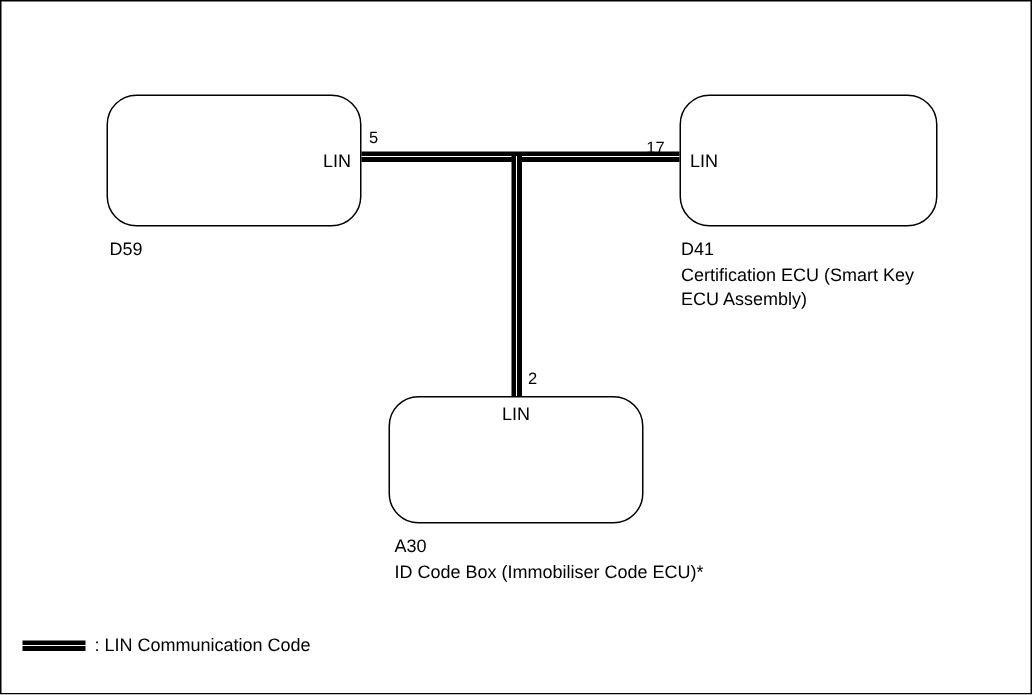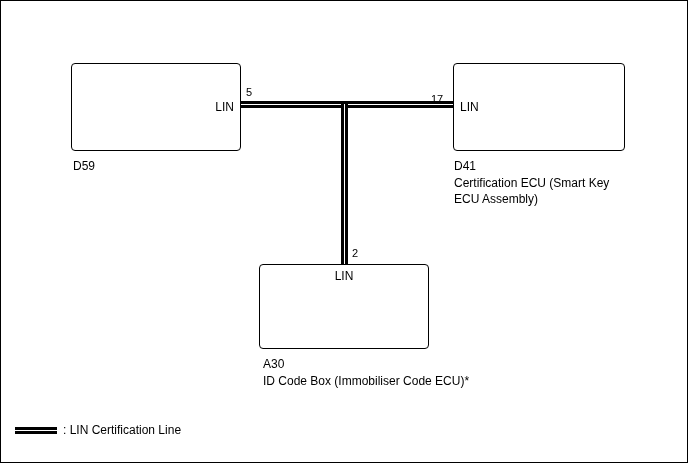--- a/index.html
+++ b/index.html
@@ -15,21 +15,21 @@
     height: 463px;
     box-sizing: border-box;
     border: 1px solid #000000;
     background: #ffffff;
     overflow: hidden;
   }
   .node-box {
     position: absolute;
     box-sizing: border-box;
     border: 1px solid #000000;
-    border-radius: 4px;
+    border-radius: 20px;
     background: #ffffff;
     display: flex;
   }
   .port {
     font-size: 12px;
     line-height: 14px;
   }
   .port-right {
     margin: auto 6px auto auto; 
   }
@@ -98,15 +98,15 @@
 
   <div class="node-box" style="left:258px; top:263px; width:170px; height:85px;">
     <span class="port port-top">LIN</span>
   </div>
   <div class="caption" style="left:262px; top:355px; width:260px;">
     <div class="code">A30</div>
     <div class="name">ID Code Box (Immobiliser Code ECU)*</div>
   </div>
 
   <div class="lin-line horizontal" style="left:14px; top:426px; width:42px;"></div>
-  <div class="legend-text" style="left:62px; top:422px;">: LIN Certification Line</div>
+  <div class="legend-text" style="left:62px; top:422px;">: LIN Communication Code</div>
 
 </div>
 
 </body></html>

